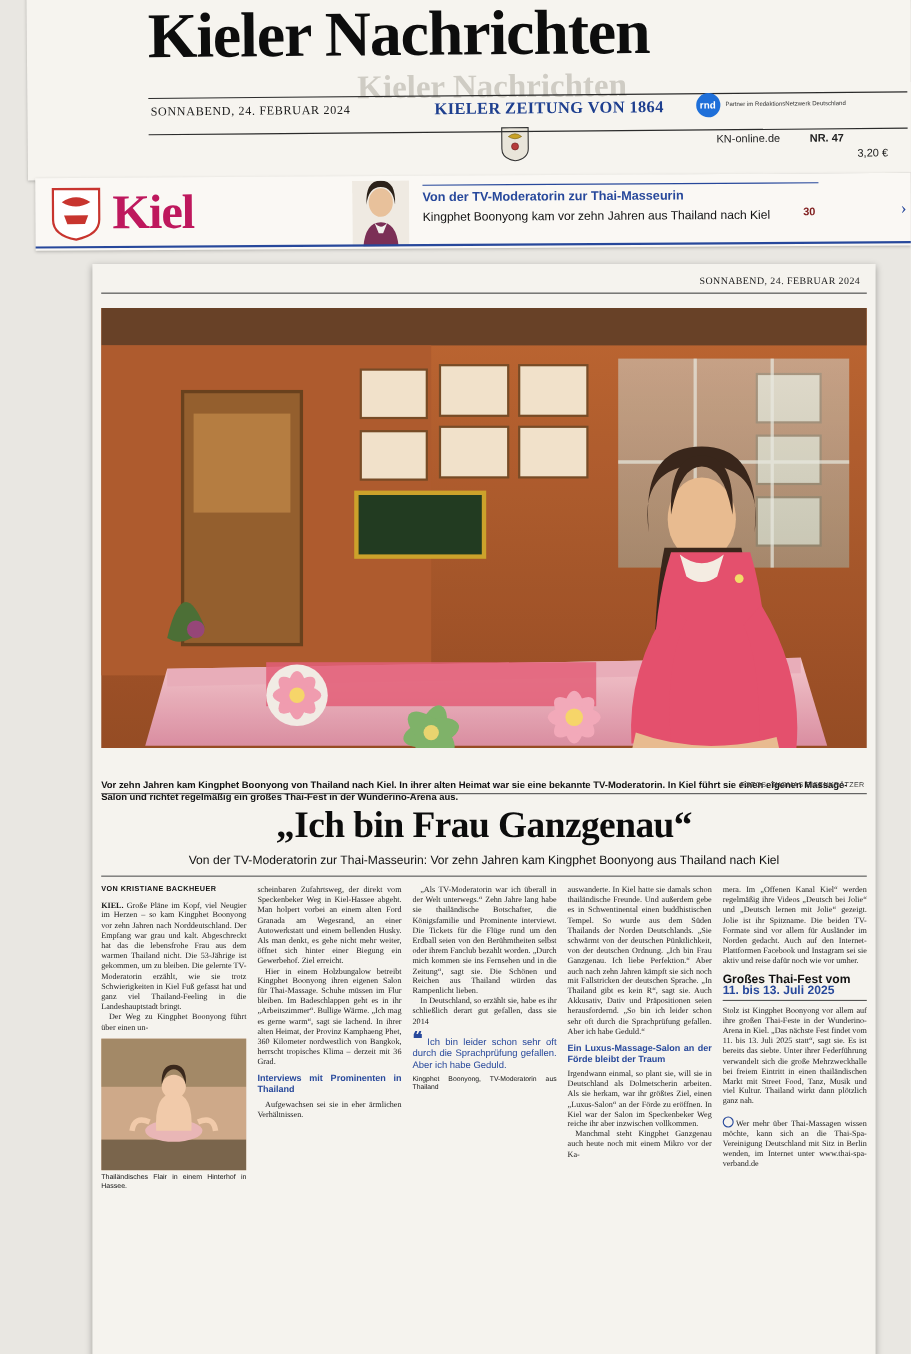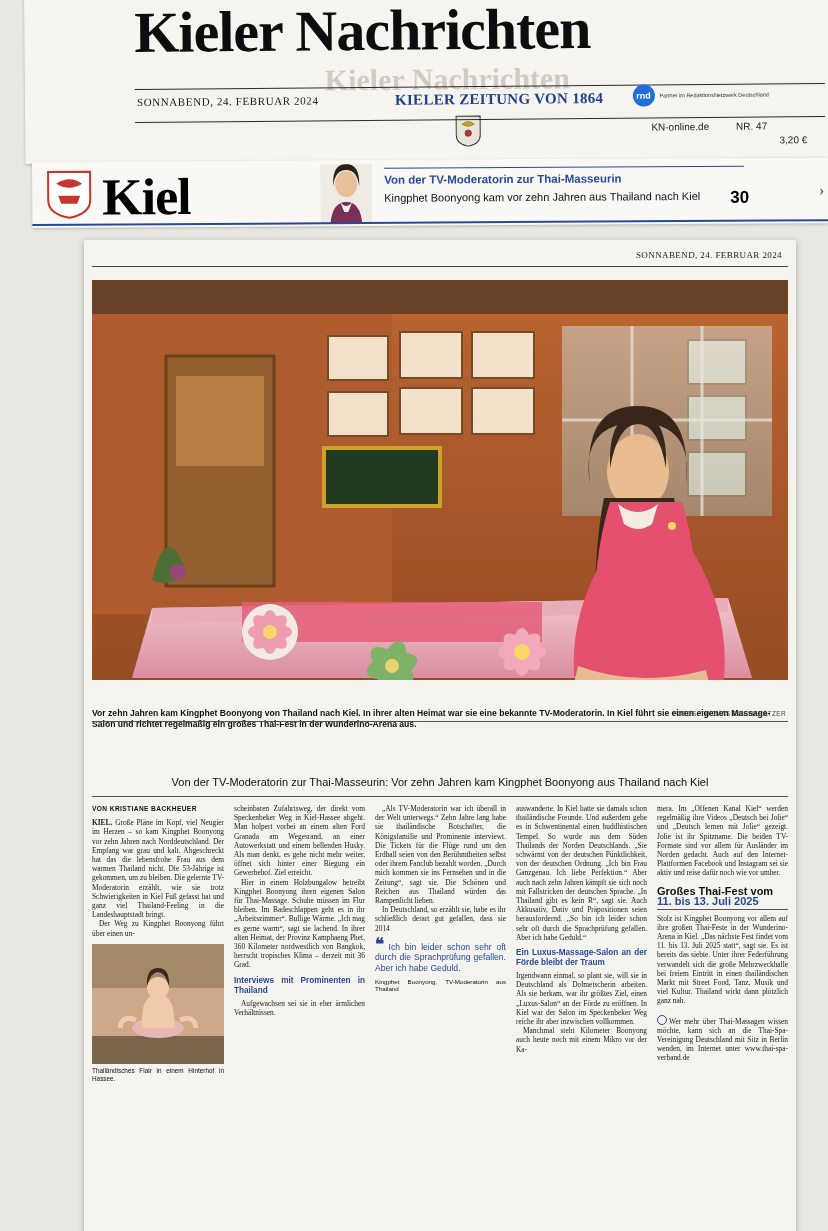--- a/index.html
+++ b/index.html
@@ -31,39 +31,39 @@
   }
   #masthead-rule1{position:absolute;left:110px;top:96px;width:690px;height:1px;background:#2b2b2b;}
   #masthead-date{position:absolute;left:112px;top:103px;font-size:11px;letter-spacing:.6px;color:#1a1a1a;}
   #masthead-sub{position:absolute;left:370px;top:101px;font-size:15px;font-weight:bold;color:#1e3f8f;letter-spacing:.3px;}
   #rnd-logo{position:absolute;right:60px;top:96px;display:flex;align-items:center;gap:5px;}
   #rnd-circle{width:22px;height:22px;border-radius:50%;background:#1e6fd9;color:#fff;font-size:9px;
     display:flex;align-items:center;justify-content:center;font-family:"Liberation Sans",sans-serif;font-weight:bold;}
   #rnd-text{font-family:"Liberation Sans",sans-serif;font-size:5.5px;line-height:7px;color:#333;}
   #masthead-rule2{position:absolute;left:110px;top:129px;width:690px;height:1px;background:#2b2b2b;}
   #kn-online{position:absolute;right:120px;top:133px;font-size:10px;color:#222;font-family:"Liberation Sans",sans-serif;}
-  #kn-nr{position:absolute;right:62px;top:133px;font-size:10px;color:#222;font-family:"Liberation Sans",sans-serif;}
+  #kn-nr{position:absolute;right:62px;top:133px;font-size:10px;color:#222;font-family:"Liberation Sans",sans-serif;font-weight:bold;}
   #kn-price{position:absolute;right:22px;top:147px;font-size:10px;color:#222;font-family:"Liberation Sans",sans-serif;}
   #crest-top{position:absolute;left:430px;top:125px;width:26px;height:32px;}
 
   
   #kiel-band{
     position:absolute;left:32px;top:162px;width:796px;height:66px;
     background:#faf8f4;box-shadow:0 1px 3px rgba(0,0,0,.22);
     transform:rotate(-0.35deg);transform-origin:left top;
   }
   #kiel-crest{position:absolute;left:14px;top:8px;width:46px;height:50px;}
-  #kiel-word{position:absolute;left:70px;top:6px;font-size:52px;font-weight:bold;letter-spacing:-1px;color:#000000;}
+  #kiel-word{position:absolute;left:70px;top:6px;font-size:44px;font-weight:bold;letter-spacing:-1px;color:#be185d;}
   #kiel-teaser-rule{position:absolute;left:352px;top:8px;width:360px;height:1px;background:#27489b;}
   #kiel-teaser-title{position:absolute;left:352px;top:14px;font-family:"Liberation Sans",sans-serif;
     font-size:11.5px;font-weight:bold;color:#27489b;}
   #kiel-teaser-text{position:absolute;left:352px;top:32px;font-family:"Liberation Sans",sans-serif;
     font-size:11px;color:#111;}
   #kiel-teaser-page{position:absolute;left:698px;top:30px;font-family:"Liberation Sans",sans-serif;
-    font-size:17px;font-weight:bold;color:#000000;}
+    font-size:10px;font-weight:bold;color:#7f1d1d;}
   #kiel-teaser-portrait{position:absolute;left:288px;top:4px;width:52px;height:60px;overflow:hidden;}
   #kiel-band-rule{position:absolute;left:0;top:62px;width:796px;height:2px;background:#27489b;}
   #kiel-arrow{position:absolute;right:4px;top:24px;font-size:16px;color:#27489b;}
 
   
   #main-sheet{
     position:absolute;left:84px;top:240px;width:712px;height:995px;
     background:#f5f3ee;box-shadow:0 2px 6px rgba(0,0,0,.3);
   }
   #main-date{position:absolute;right:14px;top:10px;font-size:9px;letter-spacing:.4px;color:#222;}
@@ -261,20 +261,21 @@
         <path d="M24 268 q60 22 128 4 l4 18 q-70 22 -136 -4Z" fill="#e7bd94"></path>
       </g>
 
       <rect x="0" y="0" width="696" height="400" fill="#ffb06a" opacity=".07"></rect>
     </svg>
   </div>
   <div id="photo-caption">Vor zehn Jahren kam Kingphet Boonyong von Thailand nach Kiel. In ihrer alten Heimat war sie eine bekannte TV-Moderatorin. In Kiel führt sie einen eigenen Massage-Salon und richtet regelmäßig ein großes Thai-Fest in der Wunderino-Arena aus.</div>
   <div id="photo-credit">FOTOS: THOMAS EISENKRÄTZER</div>
   <div id="cap-rule"></div>
 
+  <div id="headline">„Ich bin Frau Ganzgenau“</div>
   <div id="subhead">Von der TV-Moderatorin zur Thai-Masseurin: Vor zehn Jahren kam Kingphet Boonyong aus Thailand nach Kiel</div>
   <div id="head-rule"></div>
 
   <div id="cols">
 
     <div class="col">
       <div class="byline">VON KRISTIANE BACKHEUER</div>
       <p class="noind"><span class="dek">KIEL.</span>
         <span>Große Pläne im Kopf, viel Neugier im Herzen – so kam Kingphet Boonyong vor zehn Jahren nach Norddeutschland. Der Empfang war grau und kalt. Abgeschreckt hat das die lebensfrohe Frau aus dem warmen Thailand nicht. Die 53-Jährige ist gekommen, um zu bleiben. Die gelernte TV-Moderatorin erzählt, wie sie trotz Schwierigkeiten in Kiel Fuß gefasst hat und ganz viel Thailand-Feeling in die Landeshauptstadt bringt.</span></p>
       <p>Der Weg zu Kingphet Boonyong führt über einen un-</p>
@@ -312,21 +313,21 @@
         <span class="pq-text">Ich bin leider schon sehr oft durch die Sprachprüfung gefallen. Aber ich habe Geduld.</span>
         <div class="pq-attr">Kingphet Boonyong,
 TV-Moderatorin aus Thailand</div>
       </div>
     </div>
 
     <div class="col">
       <p class="noind">auswanderte. In Kiel hatte sie damals schon thailändische Freunde. Und außerdem gebe es in Schwentinental einen buddhistischen Tempel. So wurde aus dem Süden Thailands der Norden Deutschlands. „Sie schwärmt von der deutschen Pünktlichkeit, von der deutschen Ordnung. „Ich bin Frau Ganzgenau. Ich liebe Perfektion.“ Aber auch nach zehn Jahren kämpft sie sich noch mit Fallstricken der deutschen Sprache. „In Thailand gibt es kein R“, sagt sie. Auch Akkusativ, Dativ und Präpositionen seien herausfordernd. „So bin ich leider schon sehr oft durch die Sprachprüfung gefallen. Aber ich habe Geduld.“</p>
       <div class="sub-h">Ein Luxus-Massage-Salon an der Förde bleibt der Traum</div>
       <p class="noind">Irgendwann einmal, so plant sie, will sie in Deutschland als Dolmetscherin arbeiten. Als sie herkam, war ihr größtes Ziel, einen „Luxus-Salon“ an der Förde zu eröffnen. In Kiel war der Salon im Speckenbeker Weg reiche ihr aber inzwischen vollkommen.</p>
-      <p>Manchmal steht Kilometer Boonyong auch heute noch mit einem Mikro vor der Ka-</p>
+      <p>Manchmal steht Kingphet Ganzgenau auch heute noch mit einem Mikro vor der Ka-</p>
     </div>
 
     <div class="col">
       <p class="noind">mera. Im „Offenen Kanal Kiel“ werden regelmäßig ihre Videos „Deutsch bei Jolie“ und „Deutsch lernen mit Jolie“ gezeigt. Jolie ist ihr Spitzname. Die beiden TV-Formate sind vor allem für Ausländer im Norden gedacht. Auch auf den Internet-Plattformen Facebook und Instagram sei sie aktiv und reise dafür noch wie vor umher.</p>
       <div class="boxhead" style="margin-top:8px;">
         <span>Großes Thai-Fest vom</span><br>
         <span class="blue">11. bis 13. Juli 2025</span>
       </div>
       <div class="infoline"></div>
       <p class="noind">Stolz ist Kingphet Boonyong vor allem auf ihre großen Thai-Feste in der Wunderino-Arena in Kiel. „Das nächste Fest findet vom 11. bis 13. Juli 2025 statt“, sagt sie. Es ist bereits das siebte. Unter ihrer Federführung verwandelt sich die große Mehrzweckhalle bei freiem Eintritt in einen thailändischen Markt mit Street Food, Tanz, Musik und viel Kultur. Thailand wirkt dann plötzlich ganz nah.</p>

